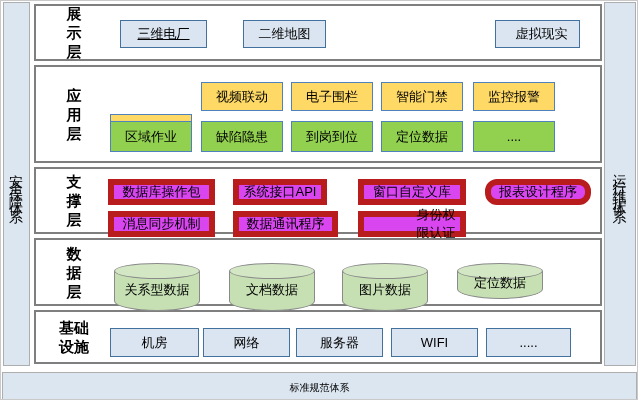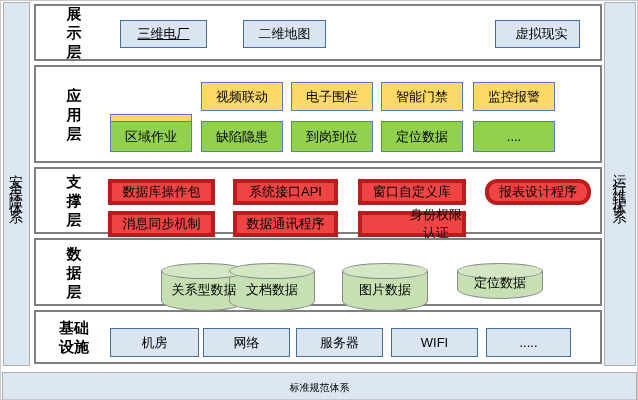--- a/index.html
+++ b/index.html
@@ -34,21 +34,21 @@
     font-weight:bold; font-size:15px; line-height:19px;
     white-space:pre-line; text-align:center;
   }
   .node {
     position:absolute; display:flex; align-items:center; justify-content:center;
     font-size:13px; box-sizing:border-box; text-align:center;
   }
   .box-blue    { background:#dbe5f1; border:1px solid #41719c; }
   .box-yellow  { background:#ffd966; border:1px solid #4f81bd; }
   .box-green   { background:#92d050; border:1px solid #4f81bd; }
-  .box-support { background:#ef4444; border:4px solid #b91c1c; }
+  .box-support { background:#d946ef; border:6px solid #b91c1c; }
   .cylinder { position:absolute; }
   .cyl-top {
     position:absolute; left:0; right:0; top:0; height:16px;
     background:#d3e7c4; border:1px solid #8a8a8a; border-radius:50%;
     box-sizing:border-box; z-index:2;
   }
   .cyl-body {
     position:absolute; left:0; right:0; top:8px; bottom:0;
     background:#c6e0b4; border:1px solid #8a8a8a; border-top:none;
     border-radius:0 0 50% 50% / 0 0 10px 10px; box-sizing:border-box; z-index:1;
@@ -98,33 +98,33 @@
     <div class="node box-green" style="left:255px;top:54px;width:82px;height:31px;">到岗到位</div>
     <div class="node box-green" style="left:345px;top:54px;width:82px;height:31px;">定位数据</div>
     <div class="node box-green" style="left:437px;top:54px;width:82px;height:31px;">....</div>
   </div>
 
   <div class="layer" style="top:166px;height:67px;">
     <div class="layer-label">支
 撑
 层</div>
     <div class="node box-support" style="left:72px;top:10px;width:107px;height:26px;">数据库操作包</div>
-    <div class="node box-support" style="left:197px;top:10px;width:105px;height:26px;">系统接口API</div>
+    <div class="node box-support" style="left:197px;top:10px;width:94px;height:26px;">系统接口API</div>
     <div class="node box-support" style="left:322px;top:10px;width:108px;height:26px;">窗口自定义库</div>
     <div class="node box-support" style="left:449px;top:10px;width:106px;height:26px;border-radius:12px;">报表设计程序</div>
     <div class="node box-support" style="left:72px;top:42px;width:107px;height:26px;font-family:Liberation Serif, serif;">消息同步机制</div>
     <div class="node box-support" style="left:197px;top:42px;width:105px;height:26px;">数据通讯程序</div>
     <div class="node box-support" style="left:322px;top:42px;width:108px;height:26px;padding-left:48px;">身份权限认证</div>
   </div>
 
   <div class="layer" style="top:237px;height:68px;">
     <div class="layer-label">数
 据
 层</div>
-    <div class="cylinder" style="left:78px;top:23px;width:86px;height:48px;margin-left:47px;">
+    <div class="cylinder" style="left:78px;top:23px;width:86px;height:48px;">
       <span class="cyl-top"></span>
       <span class="cyl-body"></span>
       <span class="cyl-label">关系型数据</span>
     </div>
     <div class="cylinder" style="left:193px;top:23px;width:86px;height:48px;">
       <span class="cyl-top"></span>
       <span class="cyl-body"></span>
       <span class="cyl-label">文档数据</span>
     </div>
     <div class="cylinder" style="left:306px;top:23px;width:86px;height:48px;">

